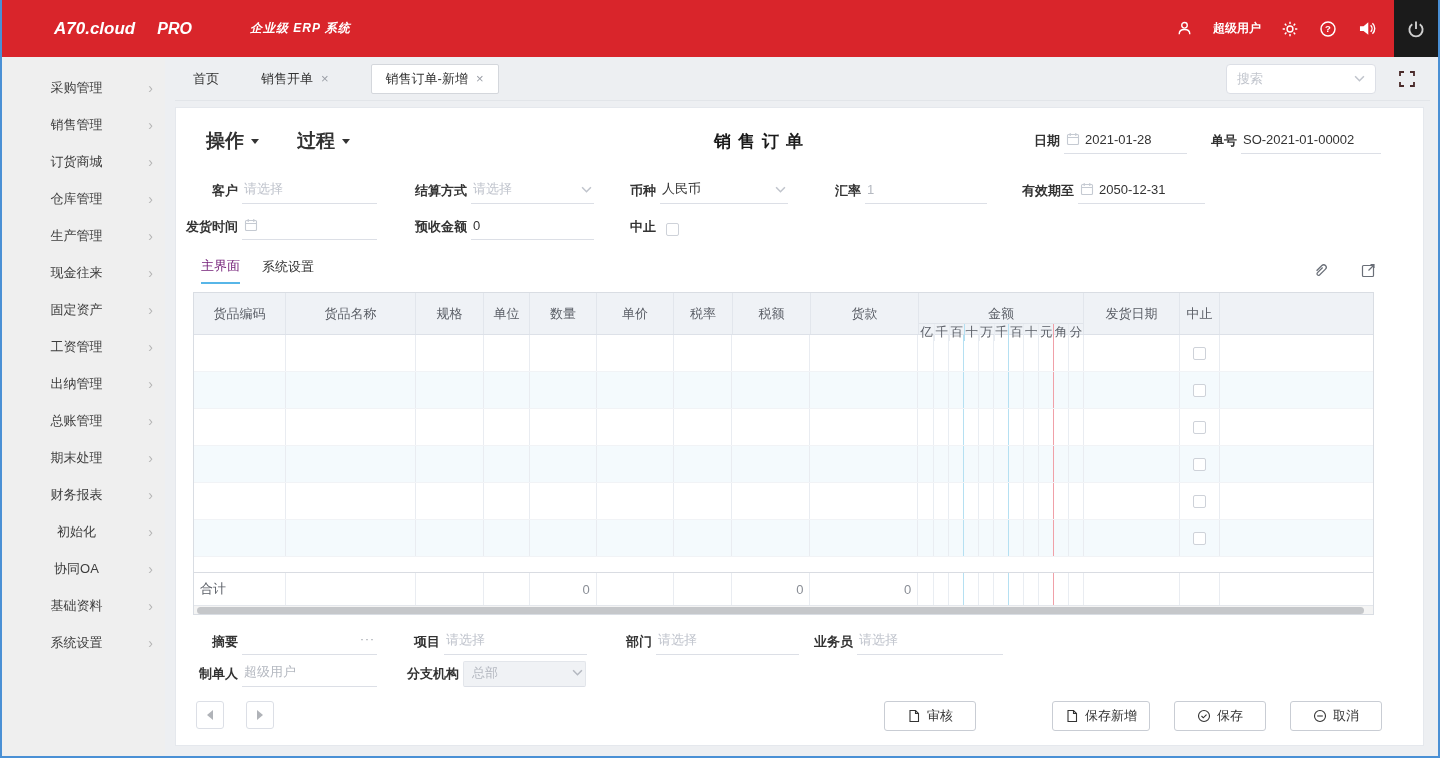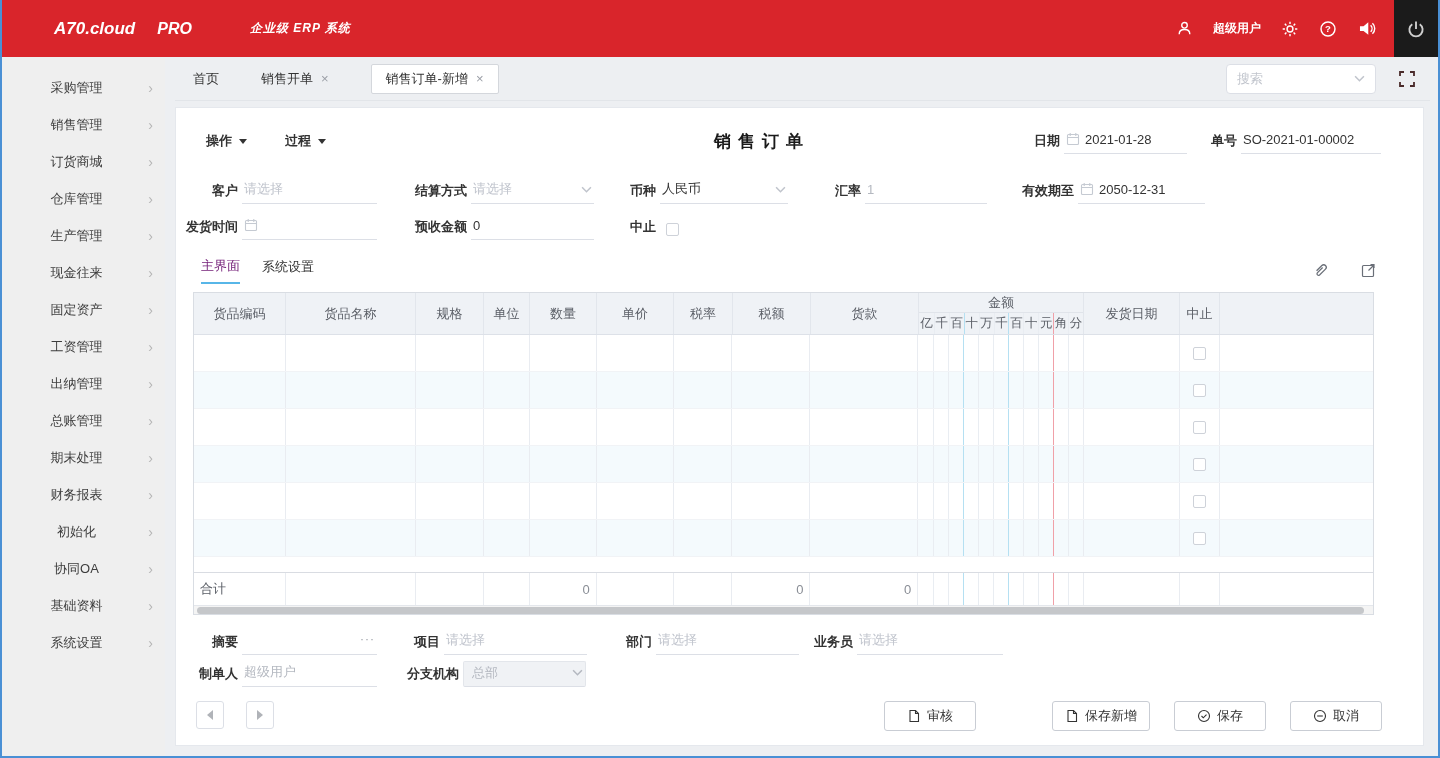--- a/index.html
+++ b/index.html
@@ -34,21 +34,21 @@
   .tab .x { color:#9a9ea6; font-size:13px; }
   .tab.active { border:1px solid #d4d7dc; background:#fff; border-radius:2px; height:30px; padding:0 14px; margin-right:0; }
   .searchbox { margin-left:auto; width:150px; height:30px; border:1px solid #dcdfe6; border-radius:4px; background:#fff; display:flex; align-items:center; padding:0 10px; color:#c0c4cc; }
   .searchbox .ph { flex:1; }
   .fsbtn { margin:0 8px 0 22px; cursor:pointer; display:flex; }
 
   
   .panel { flex:1; background:#fff; border:1px solid #e5e8ed; margin:6px 6px 10px 0; display:flex; flex-direction:column; overflow:hidden; }
 
   .toolbar { position:relative; margin-top:18px; height:30px; display:flex; align-items:center; padding:0 42px 0 30px; }
-  .menu { display:flex; align-items:center; gap:7px; margin-right:38px; cursor:pointer; font-weight:bold; font-size:13px; }
+  .menu { display:flex; align-items:center; gap:7px; margin-right:38px; cursor:pointer; font-weight:bold; font-size:19px; }
   .caret { width:0; height:0; border-left:4px solid transparent; border-right:4px solid transparent; border-top:5px solid #333; }
   .f-title { position:absolute; left:47%; transform:translateX(-50%); font-size:17px; font-weight:bold; letter-spacing:7px; color:#1a1a1a; }
   .tb-right { margin-left:auto; display:flex; align-items:center; }
   .tb-right .fg { margin-left:24px; }
 
   
   .frow { display:flex; align-items:flex-end; padding-left:10px; margin-top:22px; height:26px; }
   .fg { display:flex; align-items:flex-end; }
   .fg label { display:inline-block; text-align:right; margin-right:4px; padding-bottom:4px; font-size:13px; color:#333; font-weight:bold; white-space:nowrap; }
   .inp { border-bottom:1px solid #dcdfe6; height:26px; display:flex; align-items:center; gap:5px; padding:0 2px 3px 2px; background:#fff; }
@@ -65,21 +65,21 @@
   .gtab { margin-right:22px; cursor:pointer; padding-bottom:7px; font-size:13px; }
   .gtab.on { color:#701a75; border-bottom:2px solid #57b6e8; }
   .gt-icons { margin-left:auto; display:flex; gap:32px; }
   .gt-icons span { cursor:pointer; display:flex; }
 
   
   .grid-box { margin:8px 33px 0 17px; border:1px solid #d9dde3; width:1181px; }
   .g-hrow { display:flex; background:#eff2f6; border-bottom:1px solid #dde1e8; height:42px; }
   .g-hc { display:flex; align-items:center; justify-content:center; border-right:1px solid #e2e6ec; color:#5a5e66; font-size:13px; }
   .g-amt { border-right:1px solid #e2e6ec; display:flex; flex-direction:column; }
-  .g-amt-l { height:20px; display:flex; align-items:center; justify-content:center; color:#5a5e66; border-bottom:1px solid #e0e4ea; }
+  .g-amt-l { height:20px; display:flex; align-items:center; justify-content:center; color:#5a5e66; border-bottom:1px solid #e0e4ea;margin-top:12px; }
   .g-amt-d { flex:1; display:flex; }
   .g-amt-d span { width:15px; display:flex; align-items:center; justify-content:center; color:#5a5e66; font-size:12.5px; }
   .g-row { display:flex; height:37px; border-bottom:1px solid #f1f3f6; background:#fff; }
   .g-row.alt { background:#f4fafd; }
   .g-cell { border-right:1px solid #e9ecf1; display:flex; align-items:center; padding:0 6px; }
   .g-cell.ctr { justify-content:center; }
   .g-cell.num { justify-content:flex-end; color:#8a8e96; }
   .g-dgroup { display:flex; border-right:1px solid #e9ecf1; }
   .g-dc { width:15px; }
   .g-gap { height:15px; background:#fff; }

